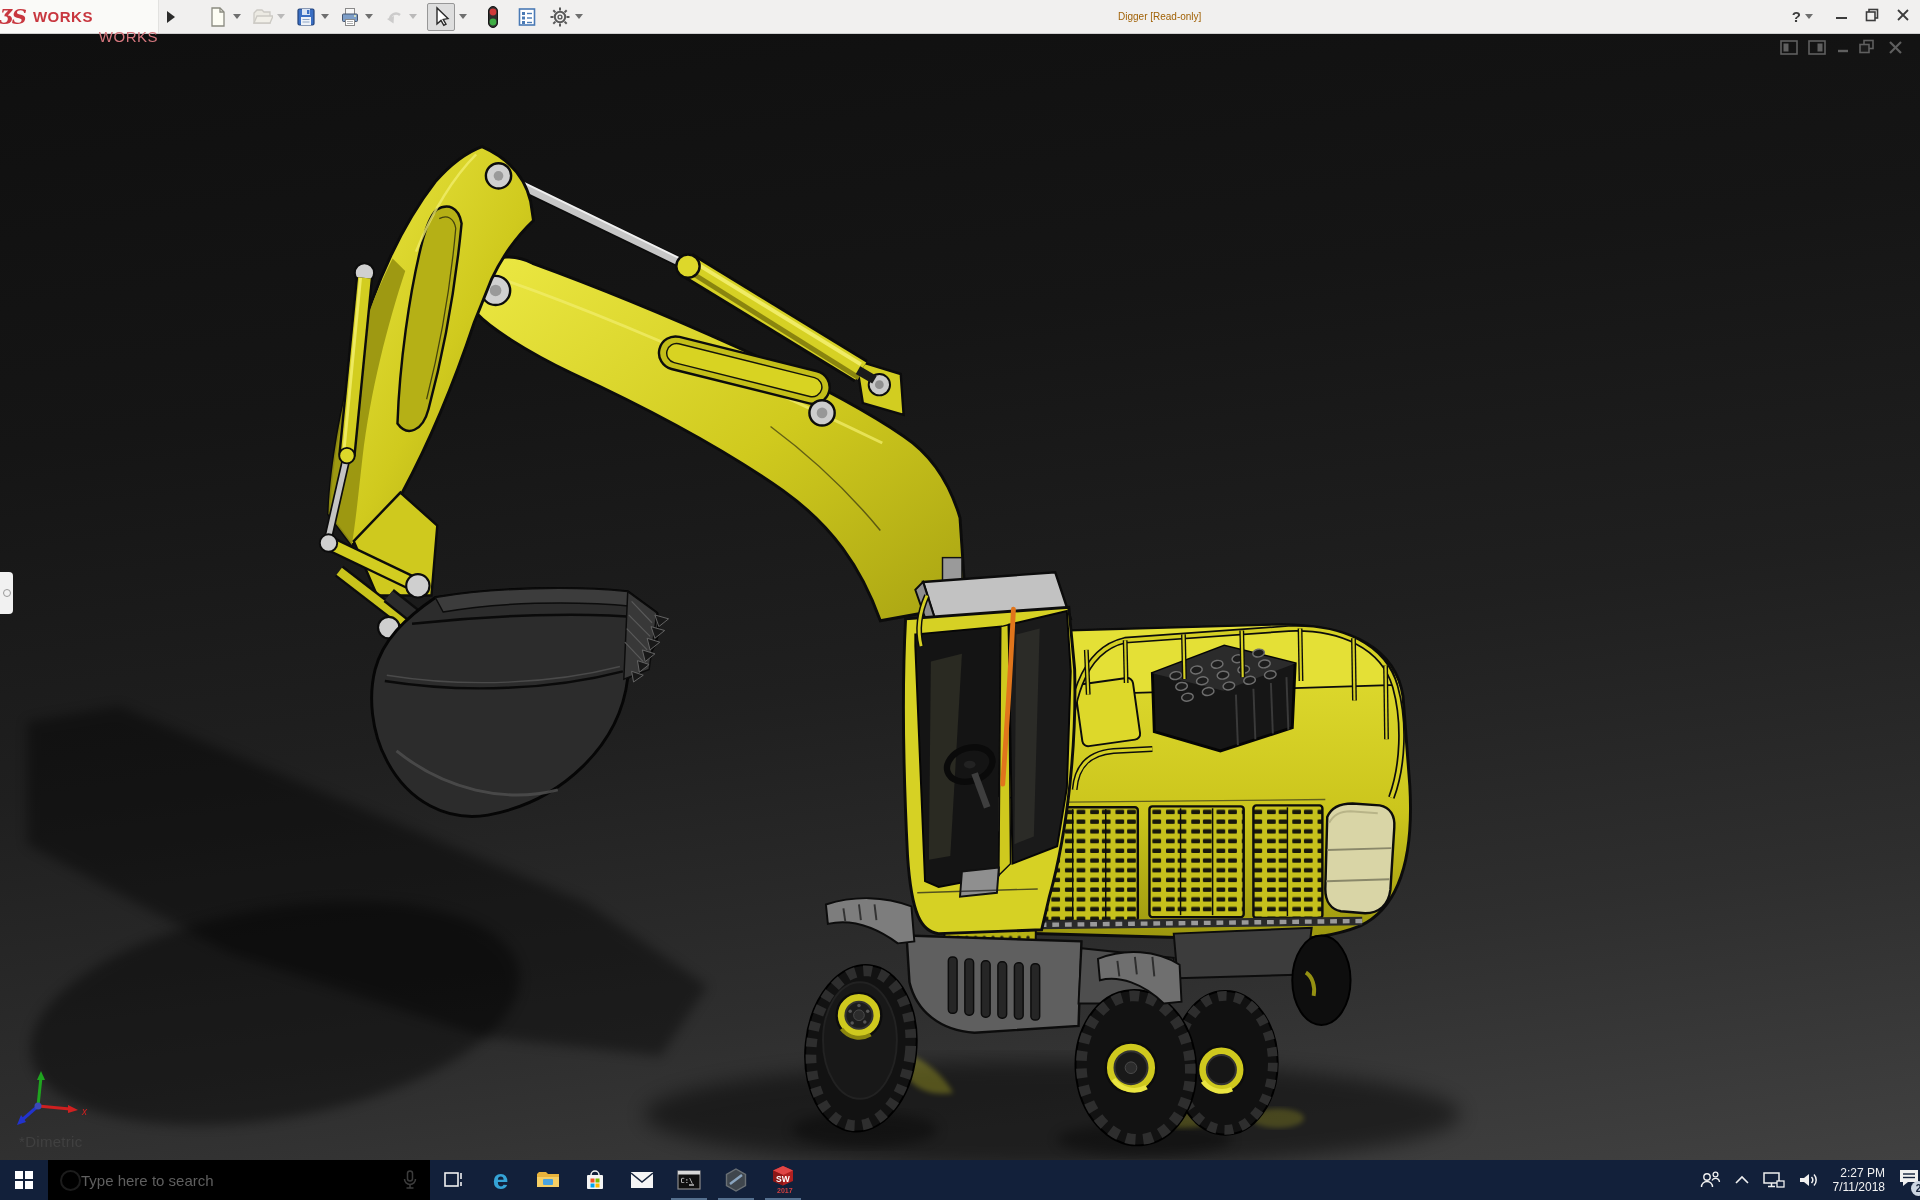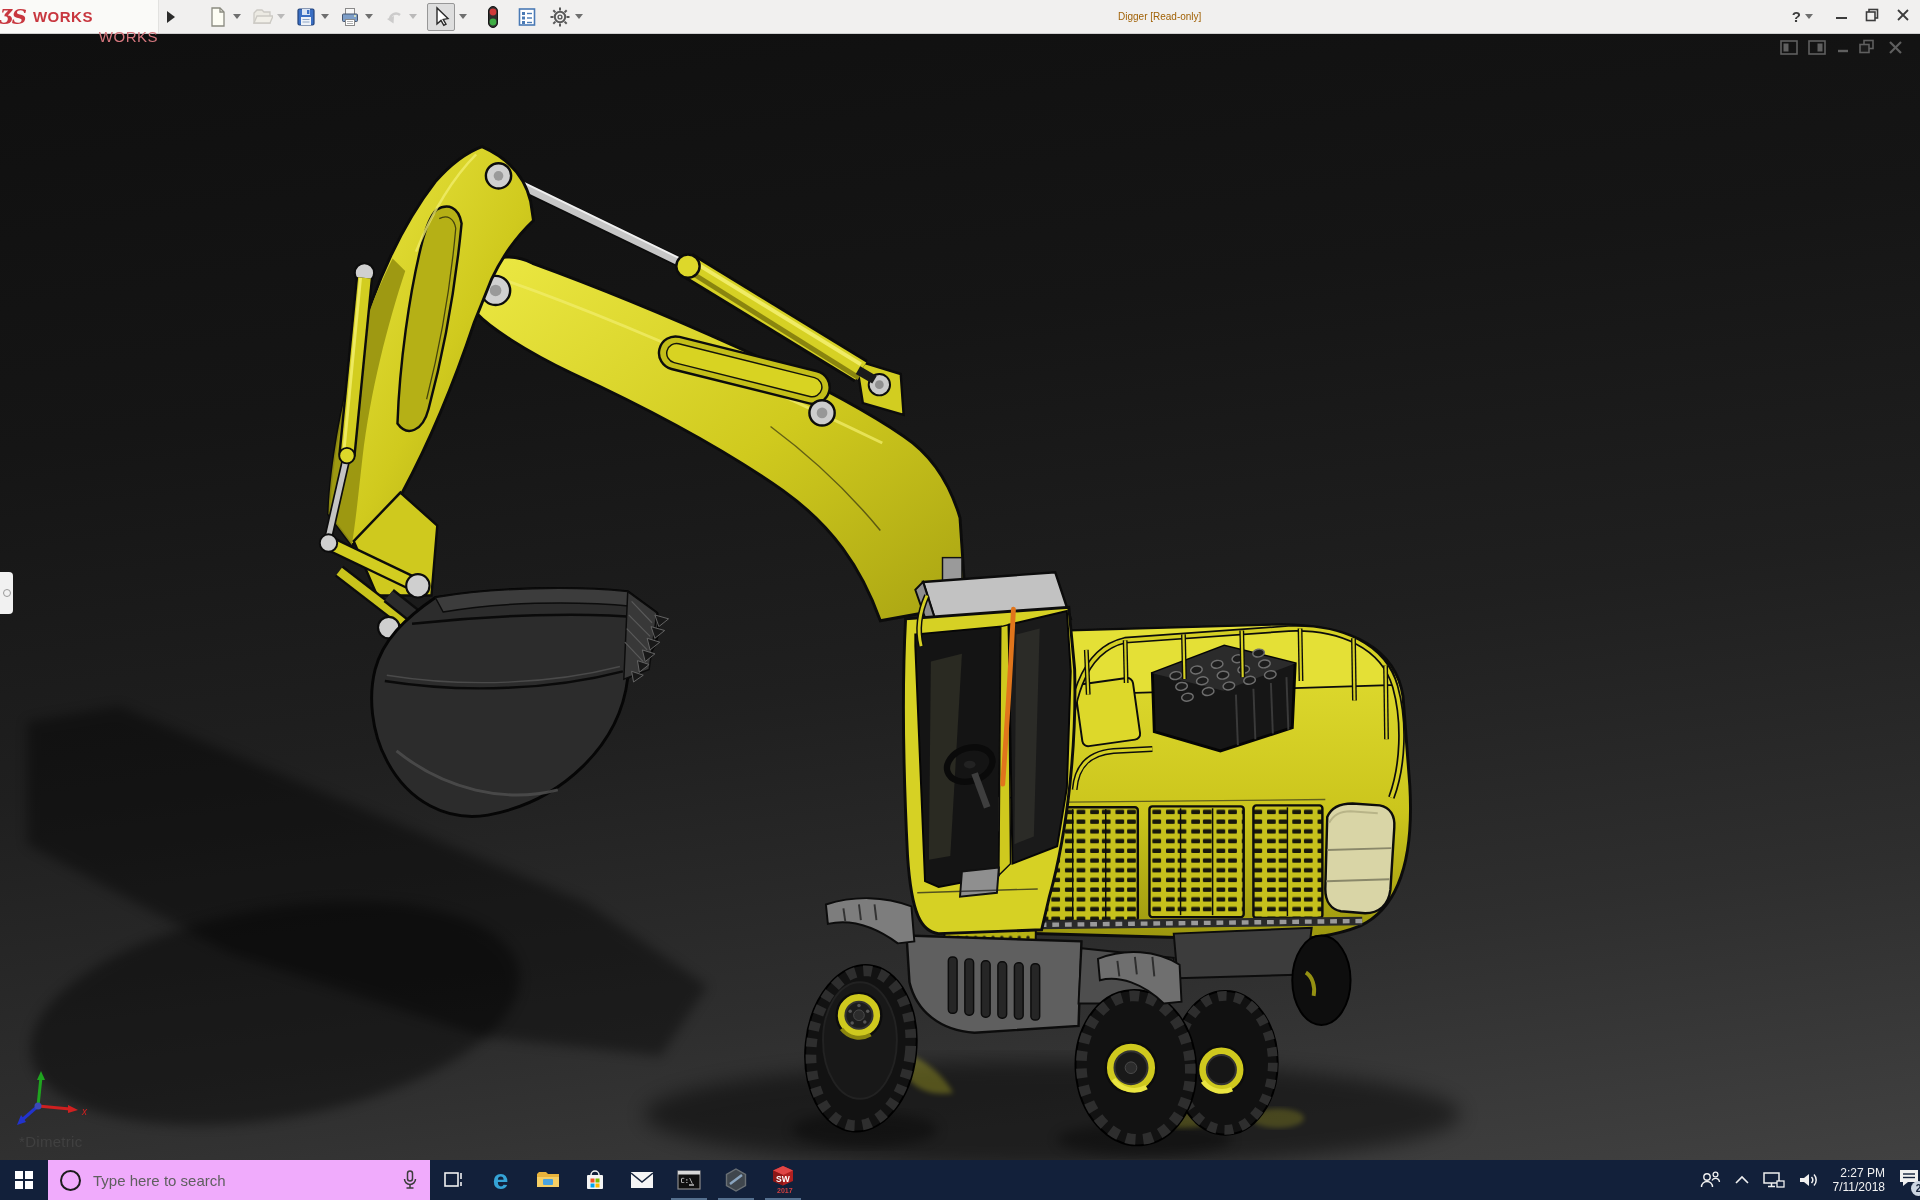--- a/index.html
+++ b/index.html
@@ -33,21 +33,21 @@
   .vp-controls{position:absolute;top:4px;right:8px;}
   .edge-tab{position:absolute;left:0;top:539px;width:13px;height:42px;background:#f1f1f1;
     border-radius:0 4px 4px 0;display:flex;align-items:center;justify-content:center;}
   .edge-tab span{display:block;width:6px;height:6px;border-radius:50%;border:1.5px solid #9a9a9a;}
   .view-label{position:absolute;left:19px;top:1100px;font-size:15px;color:#404040;letter-spacing:.3px;}
   .triad{position:absolute;left:8px;top:1036px;}
   
   .taskbar{position:absolute;bottom:0;left:0;width:1920px;height:40px;background:#12203a;
     display:flex;align-items:stretch;z-index:40;}
   .start-btn{width:48px;display:flex;align-items:center;justify-content:center;}
-  .search-box{width:370px;background:#f0abfc;display:flex;align-items:center;gap:12px;padding-left:12px;}
+  .search-box{width:370px;background:#000000;display:flex;align-items:center;gap:0;padding-left:12px;}
   .search-ring{width:17px;height:17px;border:2.5px solid #1c1c1c;border-radius:50%;}
   .search-text{font-size:15px;color:#5f5f5f;flex:1;}
   .mic{margin-right:12px;}
   .tb-apps{display:flex;align-items:stretch;}
   .tb-app{width:47px;display:flex;align-items:center;justify-content:center;position:relative;}
   .tb-app .runbar{position:absolute;bottom:0;left:6px;right:5px;height:2.5px;background:#55708f;}
   .edge-e{font-size:28px;font-weight:bold;color:#35a3d6;line-height:1;}
   .tray{margin-left:auto;display:flex;align-items:center;gap:13px;}
   .clock{color:#f2f2f2;font-size:12px;text-align:right;line-height:1.2;}
   .action-wrap{position:relative;}

